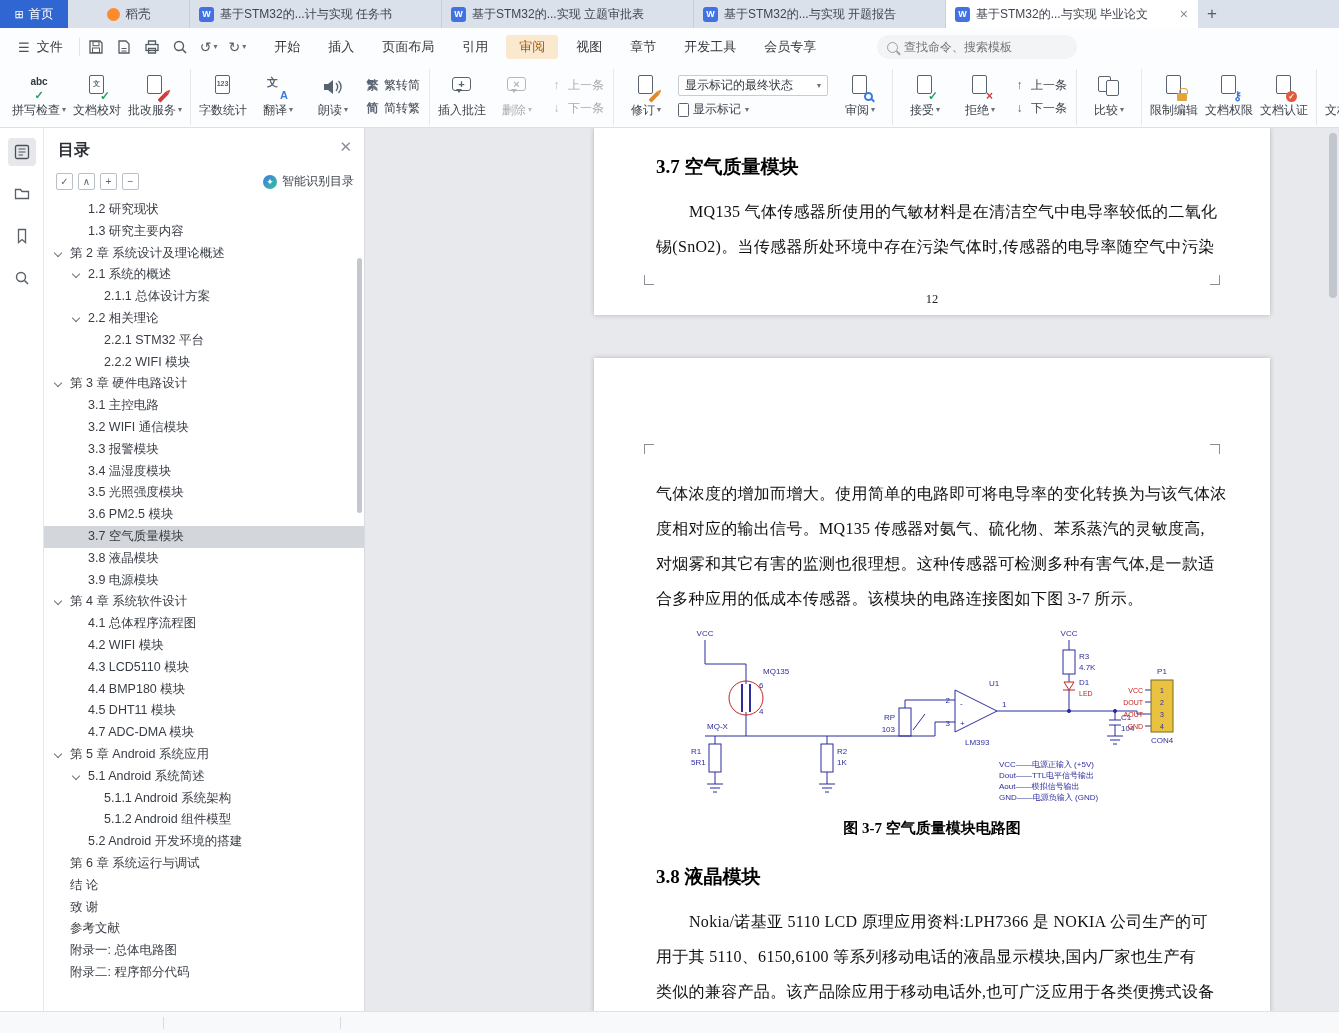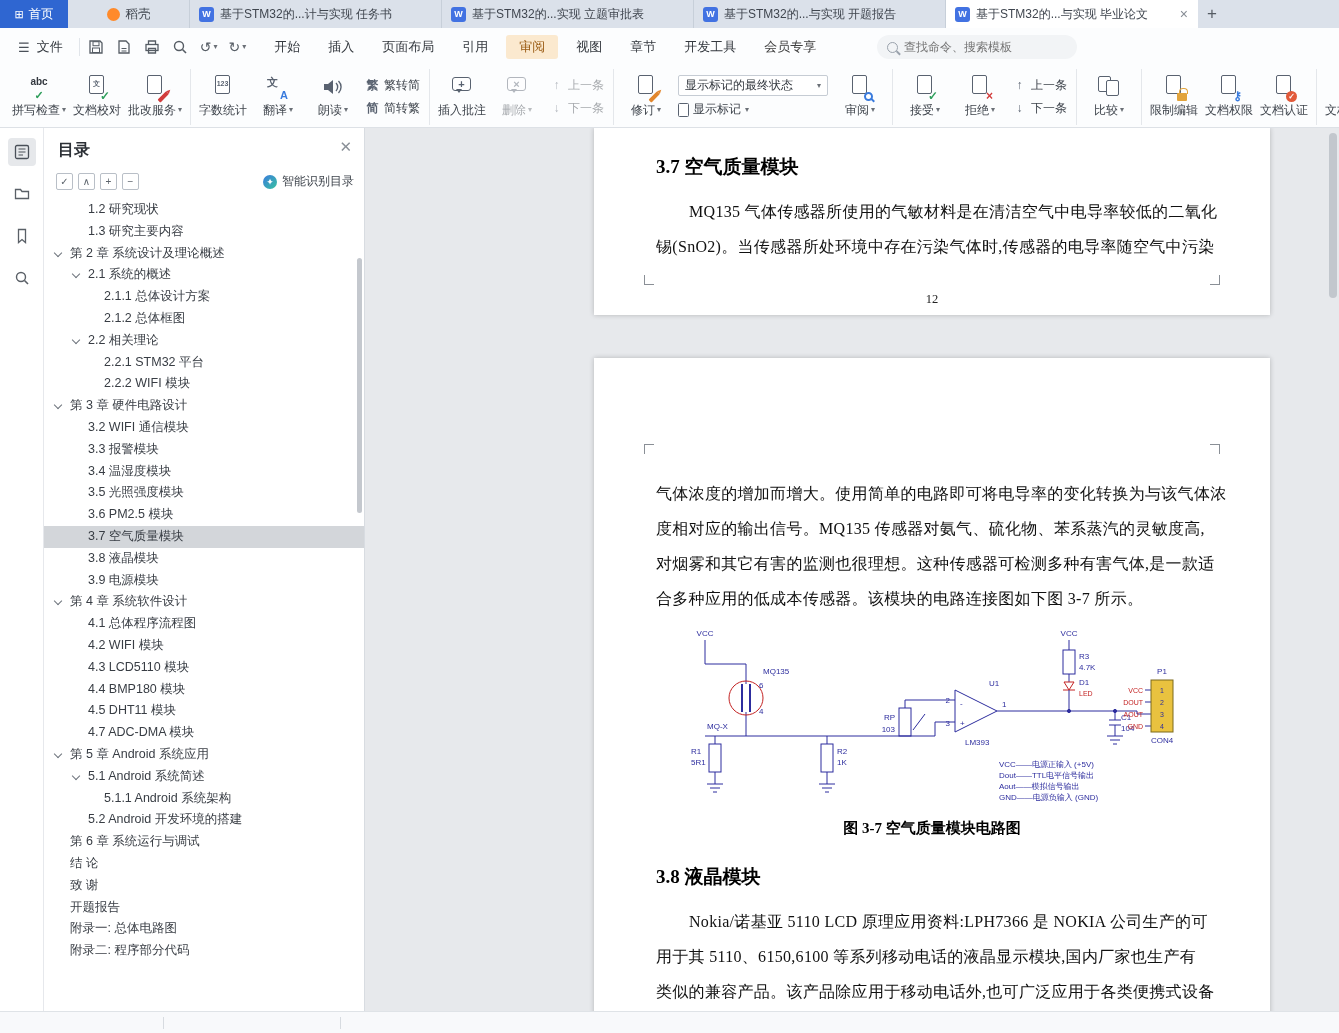--- a/index.html
+++ b/index.html
@@ -569,42 +569,42 @@
           <span class="t-label">第 2 章  系统设计及理论概述</span>
         </div>
         <div class="titem expand lv2">
           <span class="chev"></span>
           <span class="t-label">2.1 系统的概述</span>
         </div>
         <div class="titem lv3">
           
           <span class="t-label">2.1.1 总体设计方案</span>
         </div>
-        <div class="titem lv3">
-          
-          <span class="t-label">2.1.2 总体框图</span>
-        </div>
         <div class="titem expand lv2">
           <span class="chev"></span>
           <span class="t-label">2.2 相关理论</span>
         </div>
         <div class="titem lv3">
           
           <span class="t-label">2.2.1 STM32 平台</span>
         </div>
         <div class="titem lv3">
           
           <span class="t-label">2.2.2 WIFI 模块</span>
         </div>
         <div class="titem expand lv1">
           <span class="chev"></span>
           <span class="t-label">第 3 章  硬件电路设计</span>
         </div>
         <div class="titem lv2">
           
+          <span class="t-label">3.1 主控电路</span>
+        </div>
+        <div class="titem lv2">
+          
           <span class="t-label">3.2 WIFI 通信模块</span>
         </div>
         <div class="titem lv2">
           
           <span class="t-label">3.3 报警模块</span>
         </div>
         <div class="titem lv2">
           
           <span class="t-label">3.4 温湿度模块</span>
         </div>
@@ -661,39 +661,43 @@
           <span class="t-label">第 5 章  Android 系统应用</span>
         </div>
         <div class="titem expand lv2">
           <span class="chev"></span>
           <span class="t-label">5.1 Android 系统简述</span>
         </div>
         <div class="titem lv3">
           
           <span class="t-label">5.1.1 Android 系统架构</span>
         </div>
+        <div class="titem lv3">
+          
+          <span class="t-label">5.1.2 Android 组件模型</span>
+        </div>
         <div class="titem lv2">
           
           <span class="t-label">5.2 Android 开发环境的搭建</span>
         </div>
         <div class="titem lv1">
           
           <span class="t-label">第 6 章  系统运行与调试</span>
         </div>
         <div class="titem lv1">
           
           <span class="t-label">结  论</span>
         </div>
         <div class="titem lv1">
           
           <span class="t-label">致  谢</span>
         </div>
         <div class="titem lv1">
           
-          <span class="t-label">开题报告</span>
+          <span class="t-label">参考文献</span>
         </div>
         <div class="titem lv1">
           
           <span class="t-label">附录一:  总体电路图</span>
         </div>
         <div class="titem lv1">
           
           <span class="t-label">附录二:  程序部分代码</span>
         </div>
       </div>

